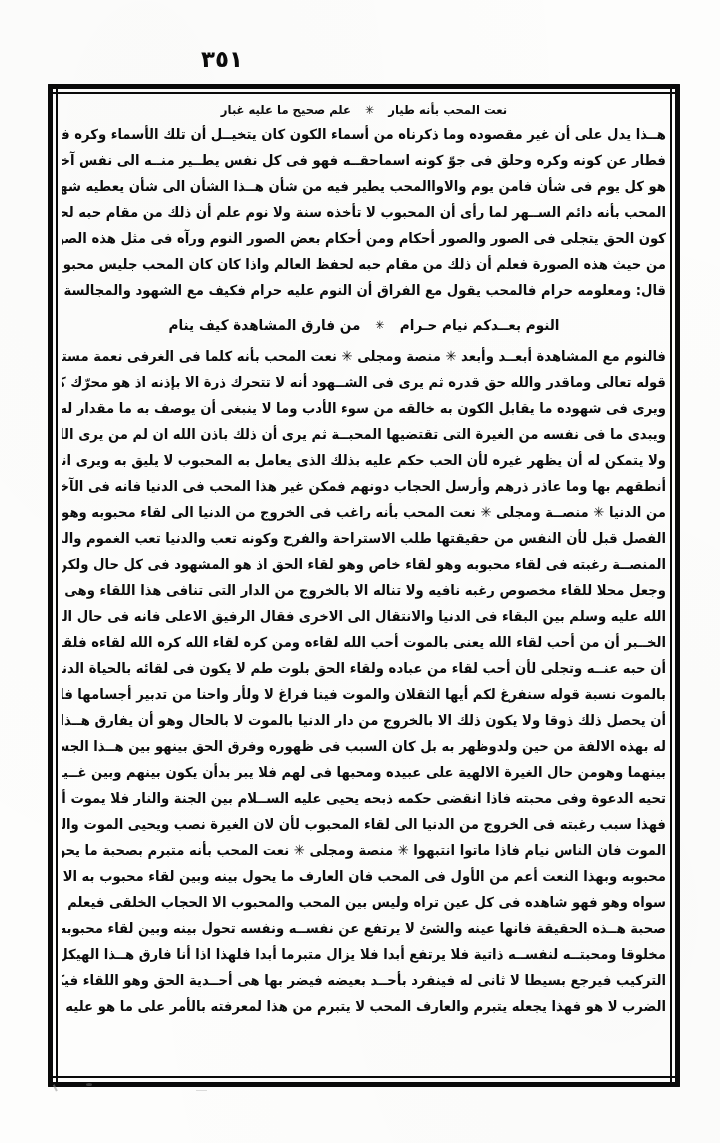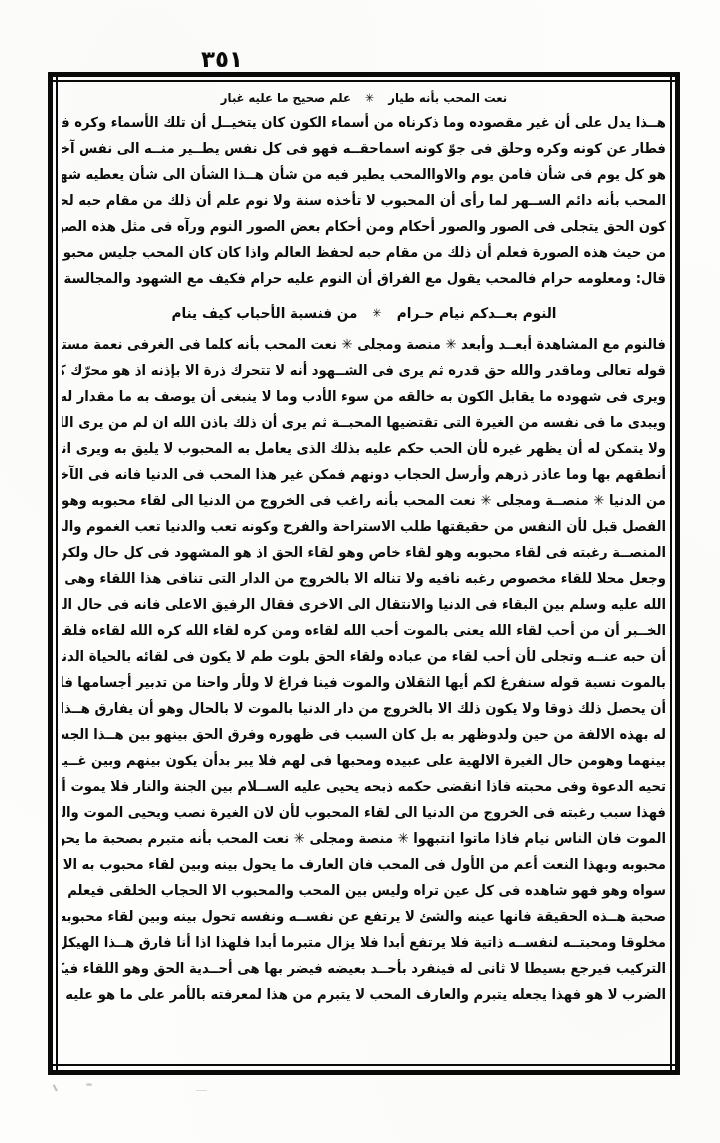--- a/index.html
+++ b/index.html
@@ -47,21 +47,21 @@
     font-weight: bold;
     letter-spacing: 1px;
     color: #0b0b0b;
     transform: translateX(-138px);
   }
 
   
   .frame {
     position: absolute;
     left: 48px;
-    top: 72px;
+    top: 84px;
     width: 632px;
     height: 1003px;
     box-sizing: border-box;
   }
 
   .rule {
     position: absolute;
     background: #0a0a0a;
   }
   .rule-top-thick   { left: 0;   top: 0;    width: 100%; height: 5px; border-radius: 1px;}
@@ -175,21 +175,21 @@
       <div class="line plain">هو كل يوم فى شأن فامن يوم والاواالمحب يطير فيه من شأن هــذا الشأن الى شأن يعطيه شهوده ✳ منصة ومجلى ✳ نعت</div>
       <div class="line plain">المحب بأنه دائم الســهر لما رأى أن المحبوب لا تأخذه سنة ولا نوم علم أن ذلك من مقام حبه لحفظ العالم ودعاه الى هــذا النظر</div>
       <div class="line plain">كون الحق يتجلى فى الصور والصور أحكام ومن أحكام بعض الصور النوم ورآه فى مثل هذه الصورة لا تأخذه سنة ولا نوم</div>
       <div class="line plain">من حيث هذه الصورة فعلم أن ذلك من مقام حبه لحفظ العالم واذا كان كان المحب جليس محبوبه ومحبوبه جليسه بهذه الصفة</div>
       <div class="line plain">قال: ومعلومه حرام فالمحب يقول مع الفراق أن النوم عليه حرام فكيف مع الشهود والمجالسة قال بعضهم فى سهر الفراق</div>
 
       <div class="verse-gap-top"></div>
       <div class="line verse-line">
         <span>النوم بعــدكم نيام حـرام</span>
         <span class="star">✳</span>
-        <span>من فنسبة الأحباب كيف ينام</span>
+        <span>من فارق المشاهدة كيف ينام</span>
       </div>
       <div class="verse-gap-bot"></div>
 
       <div class="line plain">فالنوم مع المشاهدة أبعــد وأبعد ✳ منصة ومجلى ✳ نعت المحب بأنه كلما فى الغرفى نعمة مستور لأظهور له فسبب ذلك</div>
       <div class="line plain">قوله تعالى وماقدر والله حق قدره ثم يرى فى الشــهود أنه لا تتحرك ذرة الا بإذنه اذ هو محرّك كها ما تتحرّك فيه</div>
       <div class="line plain">ويرى فى شهوده ما يقابل الكون به خالقه من سوء الأدب وما لا ينبغى أن يوصف به ما مقدار له العدم فهو بدأن يتكلم</div>
       <div class="line plain">ويبدى ما فى نفسه من الغيرة التى تقتضيها المحبــة ثم يرى أن ذلك باذن الله ان لم من يرى الله قبل الأشياء مقاما أوفى بكر فيسكن</div>
       <div class="line plain">ولا يتمكن له أن يظهر غيره لأن الحب حكم عليه بذلك الذى يعامل به المحبوب لا يليق به ويرى انه بسلط خلقه عليه</div>
       <div class="line plain">أنطقهم بها وما عاذر ذرهم وأرسل الحجاب دونهم فمكن غير هذا المحب فى الدنيا فانه فى الآخرة لا غير له وهذا يطلب الخروج</div>
       <div class="line plain">من الدنيا ✳ منصــة ومجلى ✳ نعت المحب بأنه راغب فى الخروج من الدنيا الى لقاء محبوبه وهو لماذا كرناه فى هــذا</div>

